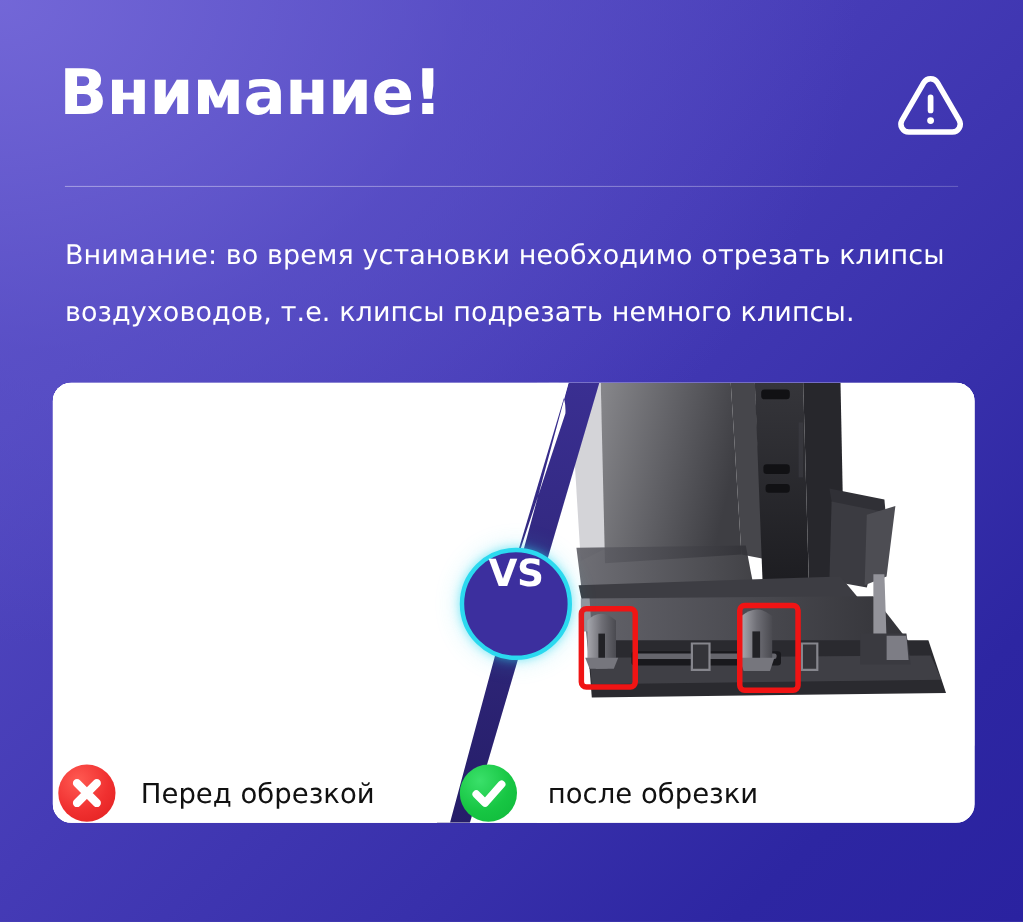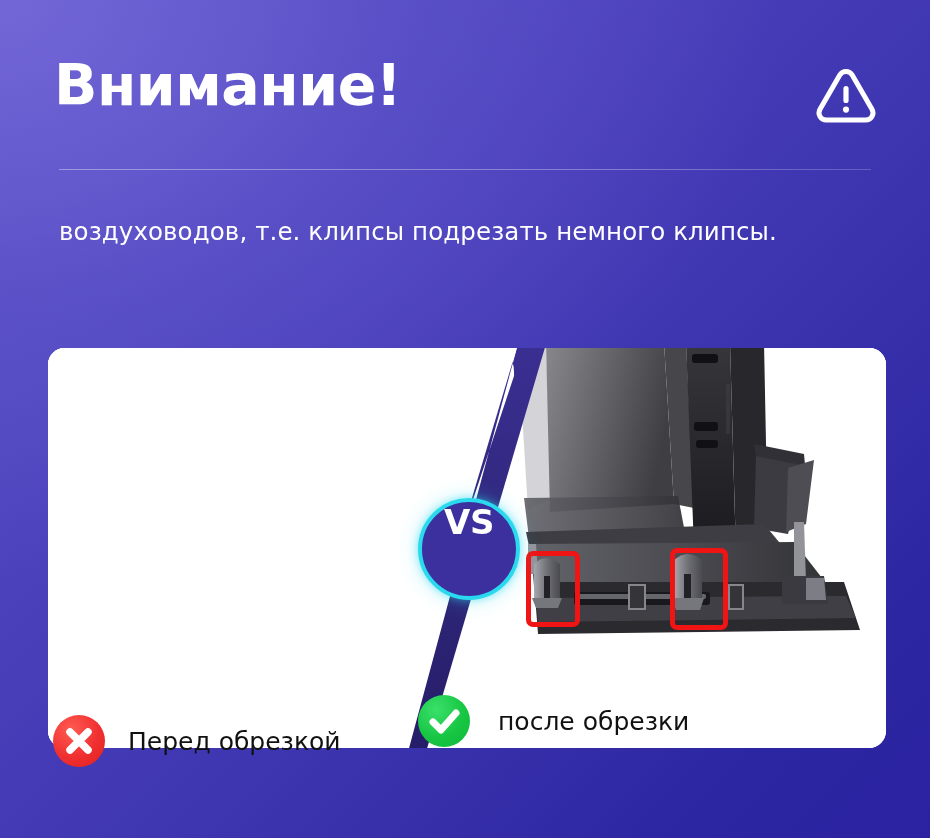--- a/index.html
+++ b/index.html
@@ -63,21 +63,21 @@
     display:flex;justify-content:center;
     z-index:6;
   }
   .vs span{
     color:#ffffff;font-size:34px;font-weight:700;letter-spacing:-0.5px;
     font-family:"DejaVu Sans","Liberation Sans",sans-serif;
   }
 
   
   .lbl{position:absolute;display:flex;align-items:center;z-index:5;}
-  .lbl-left{left:53px;top:715px;}
+  .lbl-left{left:53px;top:695px;}
   .lbl-right{left:418px;top:695px;justify-content:center;}
   .badge{width:52px;height:52px;border-radius:50%;flex:0 0 52px;
          display:flex;align-items:center;justify-content:center;}
   .badge-x{background:radial-gradient(circle at 35% 28%,#ff5a52 0%,#f03030 55%,#e01e1e 100%);}
   .badge-ok{background:radial-gradient(circle at 35% 28%,#3ae06a 0%,#17c643 55%,#0fb83a 100%);}
   .lbl-text{
     margin-left:23px;color:#111111;font-size:25px;font-weight:500;white-space:nowrap;
     font-family:"DejaVu Sans","Liberation Sans",sans-serif;
   }
   .lbl-right .lbl-text{margin-left:28px;}
@@ -97,20 +97,21 @@
         <path d="M34 9.5 C36.6 9.5 38.9 10.9 40.2 13.1 L60.0 47.3 C61.3 49.6 61.3 52.3 60.0 54.5 C58.7 56.7 56.4 58.0 53.8 58.0 L14.2 58.0 C11.6 58.0 9.3 56.7 8.0 54.5 C6.7 52.3 6.7 49.6 8.0 47.3 L27.8 13.1 C29.1 10.9 31.4 9.5 34 9.5 Z" fill="none" stroke="#ffffff" stroke-width="5" stroke-linejoin="round"></path>
         <rect x="31.4" y="24" width="5.2" height="17" rx="2.6" fill="#ffffff"></rect>
         <circle cx="34" cy="47.6" r="3.1" fill="#ffffff"></circle>
       </svg>
     </div>
 
     <div class="rule"></div>
   </div>
 
   <div class="copy">
+    <span class="ln">Внимание: во время установки необходимо отрезать клипсы</span>
     <span class="ln">воздуховодов, т.е. клипсы подрезать немного клипсы.</span>
   </div>
 
   <div class="card">
 
     <div class="pane pane-left">
       <div class="photo">
         <svg viewBox="0 0 460 330" width="460" height="330" preserveAspectRatio="none" aria-hidden="true">
           <defs>
             <linearGradient id="lgA" x1="0" y1="0" x2="1" y2="0.4">

